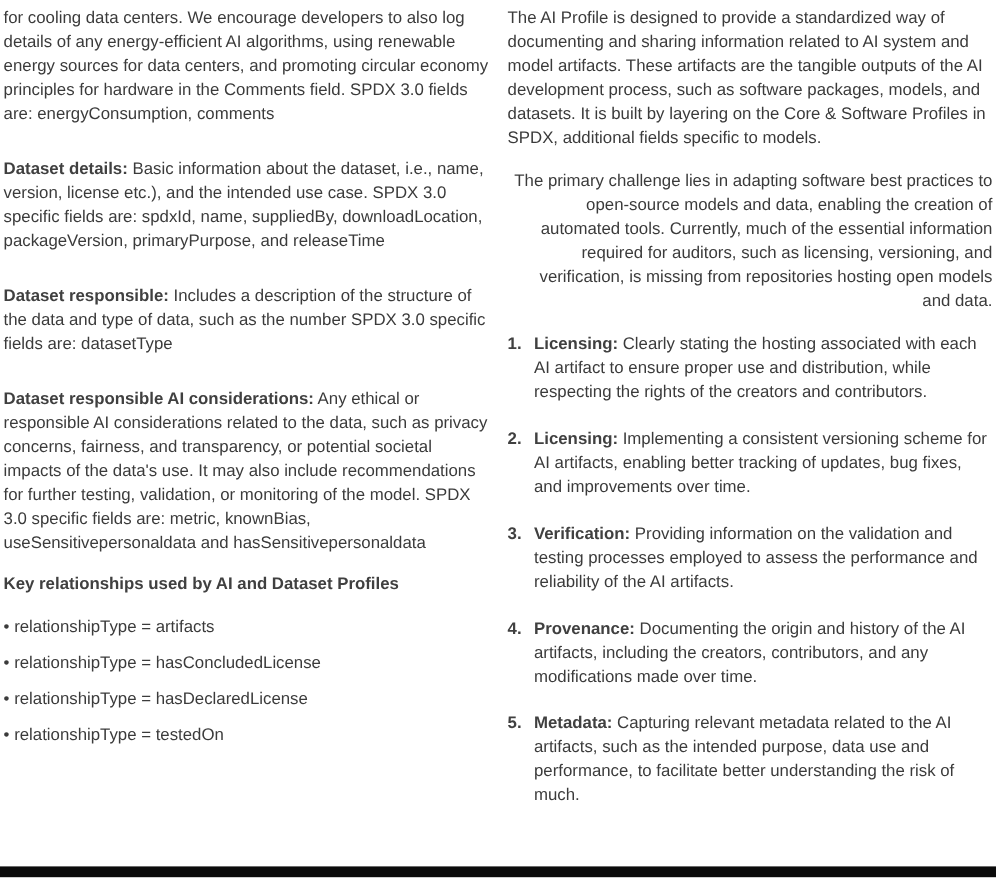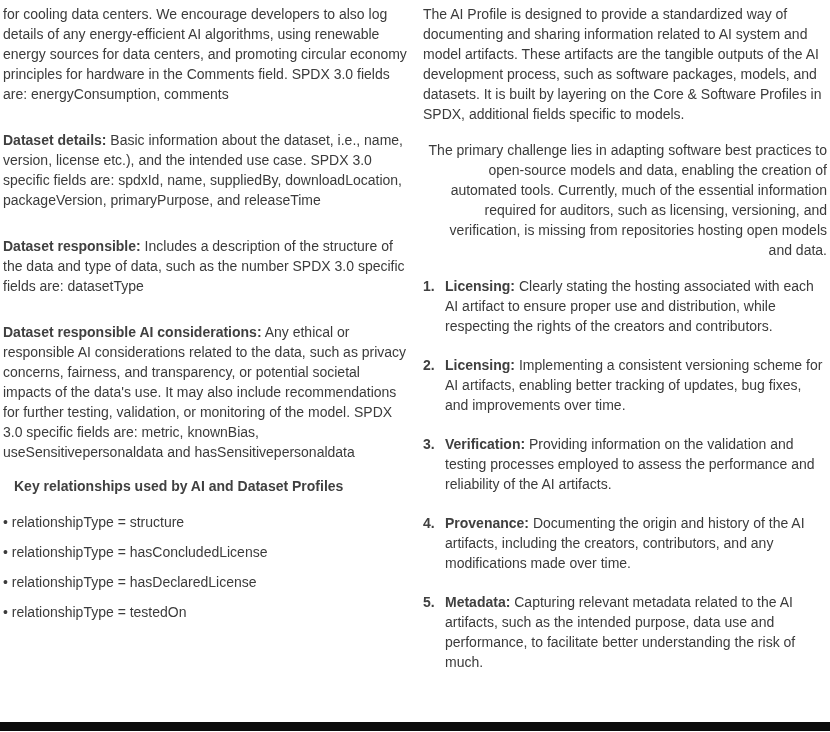--- a/index.html
+++ b/index.html
@@ -30,21 +30,21 @@
   p.para {
     margin: 0 0 26px 0;
   }
   p.para strong, h3.subhead, .num, .lead {
     font-weight: bold;
     color: #404040;
   }
   h3.subhead {
     font-size: 14px;
     line-height: 20px;
-    margin: 0 0 16px 11px;
+    margin: 0 0 16px 0;
   }
   ul.bullets {
     list-style: none;
     margin: 0;
     padding: 0;
   }
   ul.bullets li {
     margin: 0 0 10px 0;
   }
   ol.numlist {
@@ -84,21 +84,21 @@
     <p class="para"><strong>Dataset details:</strong><span> Basic information about the dataset, i.e., name, version, license etc.), and the intended use case. SPDX 3.0 specific fields are: spdxId, name, suppliedBy, downloadLocation, packageVersion, primaryPurpose, and releaseTime</span></p>
 
     <p class="para"><strong>Dataset responsible:</strong><span> Includes a description of the structure of the data and type of data, such as the number SPDX 3.0 specific fields are: datasetType</span></p>
 
 
     <p class="para" style="margin-bottom:14px;"><strong>Dataset responsible AI considerations:</strong><span> Any ethical or responsible AI considerations related to the data, such as privacy concerns, fairness, and transparency, or potential societal impacts of the data's use. It may also include recommendations for further testing, validation, or monitoring of the model. SPDX 3.0 specific fields are: metric, knownBias, useSensitivepersonaldata and hasSensitivepersonaldata</span></p>
 
     <h3 class="subhead">Key relationships used by AI and Dataset Profiles</h3>
 
     <ul class="bullets">
-      <li>• relationshipType = structure</li>
+      <li>• relationshipType = artifacts</li>
       <li>• relationshipType = hasConcludedLicense</li>
       <li>• relationshipType = hasDeclaredLicense</li>
       <li>• relationshipType = testedOn</li>
 
     </ul>
 
   </div>
 
   <div class="col">
 

